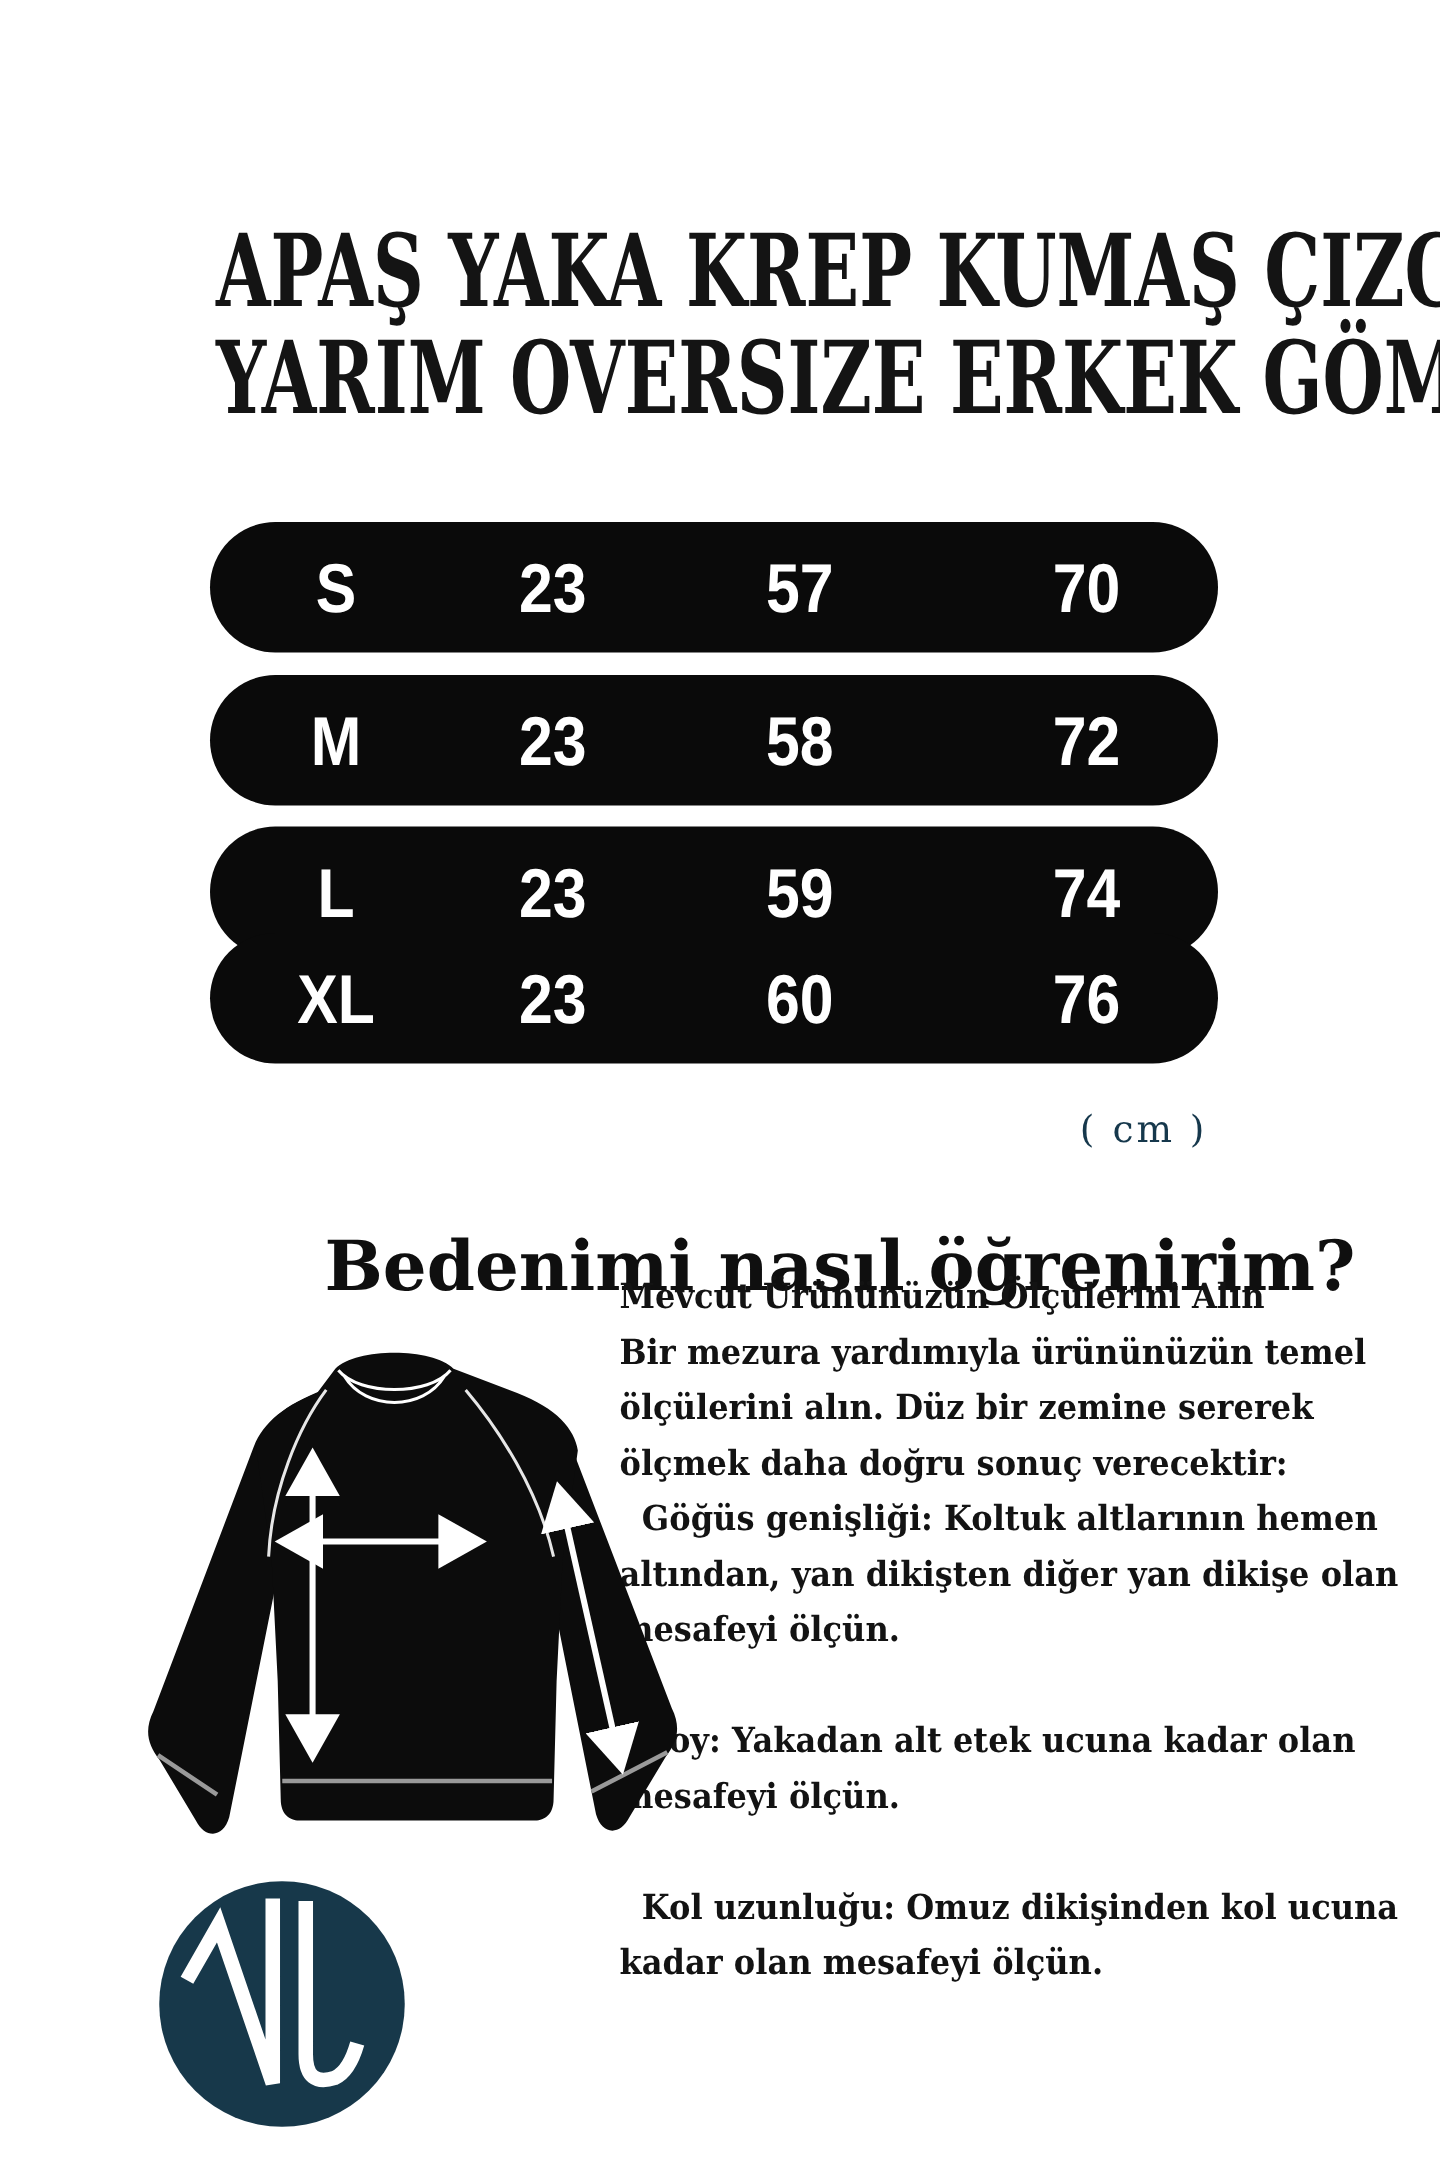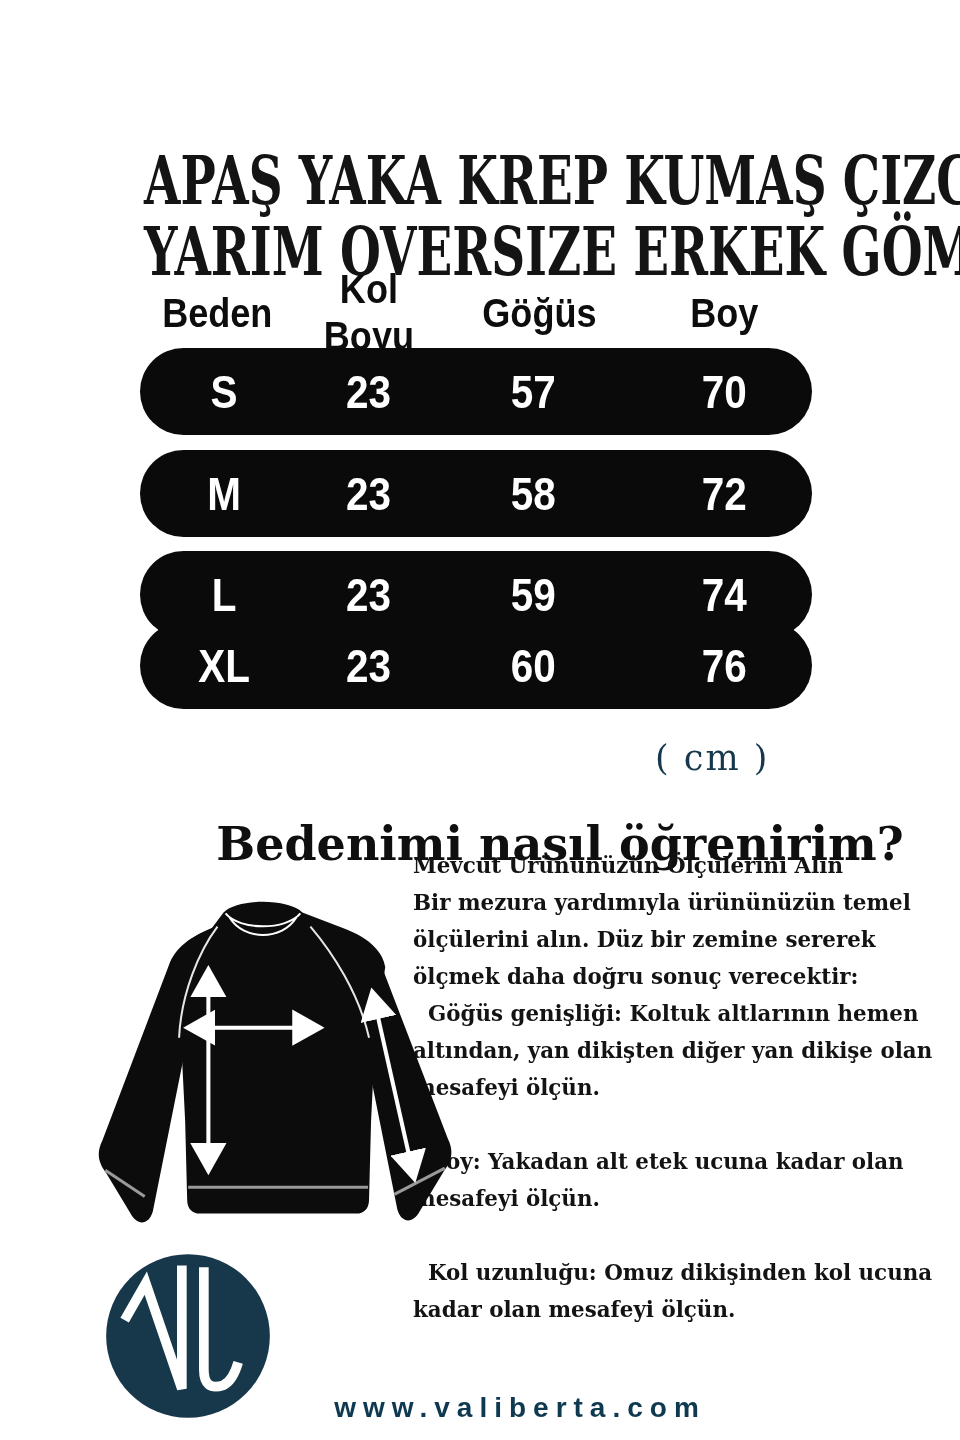--- a/index.html
+++ b/index.html
@@ -26,22 +26,22 @@
     position:absolute;left:140px;width:672px;height:87px;background:#0a0a0a;
     border-radius:44px;display:grid;grid-template-columns:25% 18% 31% 26%;
     align-items:center;
   }
   .pill span{
     text-align:center;color:#ffffff;font-family:"Liberation Sans",sans-serif;
     font-weight:bold;font-size:46px;transform:scaleX(0.88);
   }
   .pill.r0{top:348px}.pill.r1{top:450px}.pill.r2{top:551px}.pill.r3{top:622px}
   .cm-note{
-    position:absolute;top:738px;left:655px;width:150px;text-align:left;
-    font-family:"DejaVu Serif",serif;font-size:35px;color:#16384c;letter-spacing:2px;
+    position:absolute;top:738px;left:655px;width:150px;text-align:right;
+    font-family:"DejaVu Serif",serif;font-size:25px;color:#16384c;letter-spacing:2px;
   }
   
   .guide-heading{
     position:absolute;top:779px;left:160px;width:800px;text-align:center;
     font-family:"DejaVu Serif",serif;font-size:46px;color:#0f0f0f;
   }
   .guide-text{
     position:absolute;top:846px;left:413px;width:600px;
     font-family:"DejaVu Serif",serif;font-weight:bold;font-size:23px;line-height:37px;
     color:#131313;transform:scaleX(0.93);transform-origin:0 0;
@@ -60,26 +60,20 @@
 </head>
 <body>
 
 <div class="canvas">
 
   <h1 class="title">
     <div>APAŞ YAKA KREP KUMAŞ ÇIZGILI</div>
     <div>YARIM OVERSIZE ERKEK GÖMLEK</div>
   </h1>
 
-  <div class="table-head">
-    <span>Beden</span>
-    <span>Kol Boyu</span>
-    <span>Göğüs</span>
-    <span>Boy</span>
-  </div>
 
   <div class="pill r0">
     <span>S</span>
     <span>23</span>
     <span>57</span>
     <span>70</span>
   </div>
   <div class="pill r1">
     <span>M</span>
     <span>23</span>
@@ -140,15 +134,14 @@
     <line x1="114" y1="148" x2="238" y2="148" stroke="#ffffff" stroke-width="4" marker-start="url(#ah)" marker-end="url(#ah)"></line>
     <line x1="294" y1="116" x2="334" y2="294" stroke="#ffffff" stroke-width="4" marker-start="url(#ah)" marker-end="url(#ah)"></line>
   </svg>
 
   <svg class="brand-logo" viewBox="0 0 200 200" xmlns="http://www.w3.org/2000/svg">
     <circle cx="100" cy="100" r="93" fill="#17384a"></circle>
     <path d="M28 82 L52 40 L93 160 L93 20" fill="none" stroke="#ffffff" stroke-width="11" stroke-linejoin="miter"></path>
     <path d="M118 22 L118 138 Q118 163 140 156 Q151 151 157 130" fill="none" stroke="#ffffff" stroke-width="11"></path>
   </svg>
 
-  <div class="website">www.valiberta.com</div>
 
 </div>
 
 </body></html>

